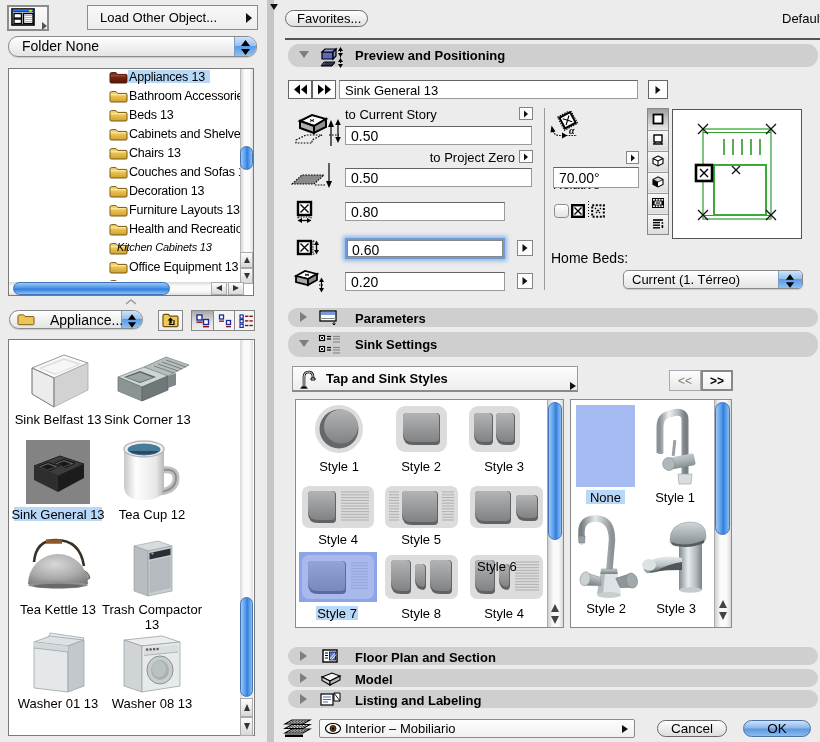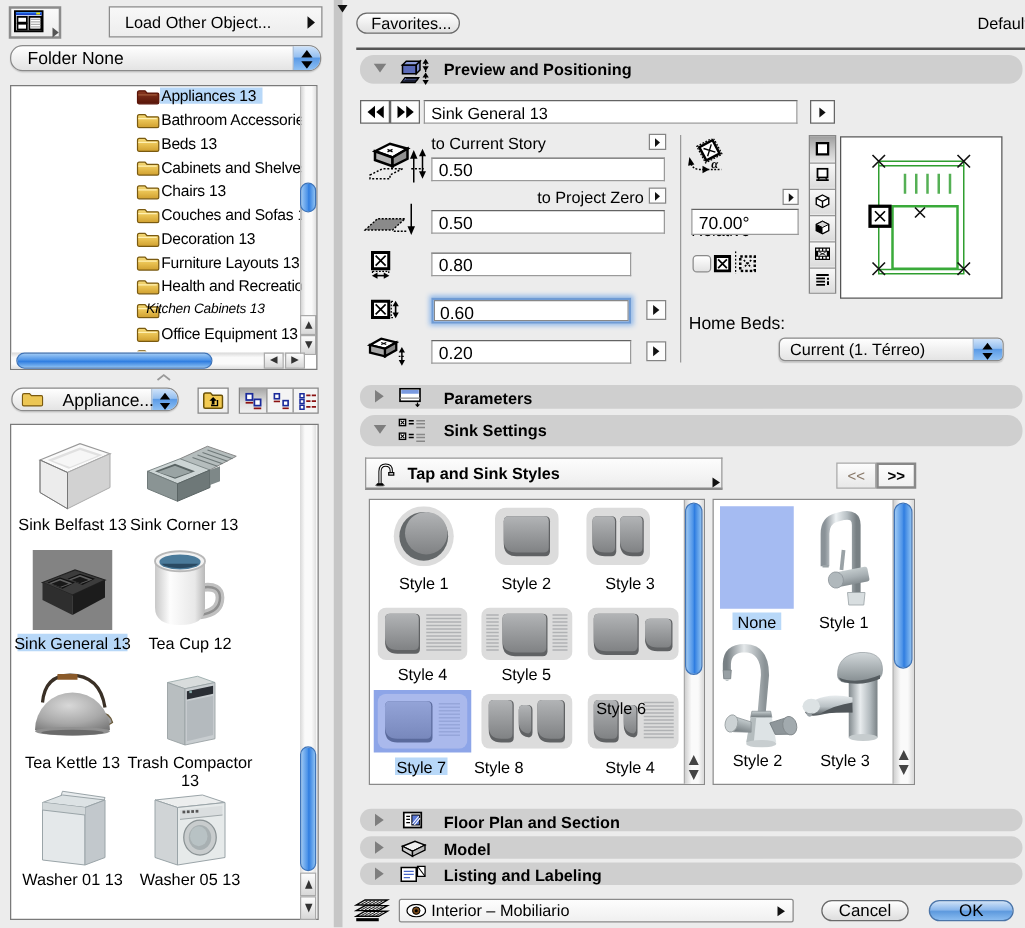--- a/index.html
+++ b/index.html
@@ -367,21 +367,21 @@
 </svg>
 
 <div class="lbl" style="left:10px;top:412px;width:96px;text-align:center;">Sink Belfast 13</div>
 <div class="lbl" style="left:104px;top:412px;width:96px;text-align:left;">Sink Corner 13</div>
 <div class="abs" style="left:14px;top:507px;width:88px;height:14px;background:#b8d8f8;"></div>
 <div class="lbl" style="left:10px;top:507px;width:96px;text-align:center;">Sink General 13</div>
 <div class="lbl" style="left:104px;top:507px;width:96px;text-align:center;">Tea Cup 12</div>
 <div class="lbl" style="left:10px;top:602px;width:96px;text-align:center;">Tea Kettle 13</div>
 <div class="lbl" style="left:101px;top:602px;width:102px;text-align:center;">Trash Compactor<br>13</div>
 <div class="lbl" style="left:10px;top:696px;width:96px;text-align:center;">Washer 01 13</div>
-<div class="lbl" style="left:104px;top:696px;width:96px;text-align:center;">Washer 05 13</div>
+<div class="lbl" style="left:104px;top:696px;width:96px;text-align:center;">Washer 08 13</div>
 
 <div class="abs" style="left:240px;top:340px;width:13px;height:358px;background:linear-gradient(90deg,#d8d8d8,#fafafa 30%,#fafafa 70%,#e0e0e0);"></div>
 <div class="abs" style="left:240px;top:597px;width:13px;height:100px;border-radius:7px;background:linear-gradient(90deg,#9cc8f4,#4e94e8 45%,#2f7de0 55%,#8cc0f2);border:1px solid #3f74b8;"></div>
 <div class="abs" style="left:240px;top:698px;width:13px;height:19px;background:linear-gradient(#fcfcfc,#d8d8d8);border:1px solid #aaa;"></div>
 <div class="abs" style="left:243.5px;top:704px;width:0;height:0;border-bottom:7px solid #333;border-left:3.5px solid transparent;border-right:3.5px solid transparent;"></div>
 <div class="abs" style="left:240px;top:717px;width:13px;height:19px;background:linear-gradient(#fcfcfc,#d8d8d8);border:1px solid #aaa;"></div>
 <div class="abs" style="left:243.5px;top:723px;width:0;height:0;border-top:7px solid #333;border-left:3.5px solid transparent;border-right:3.5px solid transparent;"></div>
 
 <div class="abs" style="left:267px;top:0;width:7px;height:742px;background:#c6c6c6;"></div>
 <div class="abs" style="left:270px;top:4px;width:0;height:0;border-top:6px solid #111;border-left:4.5px solid transparent;border-right:4.5px solid transparent;"></div>
@@ -874,21 +874,21 @@
     <line x1="45" y1="35.0" x2="69" y2="35.0" stroke="#b0b2b4" stroke-width="1.1"></line>
   </svg>
 <div class="lbl" style="left:299px;top:459px;width:80px;text-align:center;">Style 1</div>
 <div class="lbl" style="left:381px;top:459px;width:80px;text-align:center;">Style 2</div>
 <div class="lbl" style="left:464px;top:459px;width:80px;text-align:center;">Style 3</div>
 <div class="lbl" style="left:298px;top:532px;width:80px;text-align:center;">Style 4</div>
 <div class="lbl" style="left:381px;top:532px;width:80px;text-align:center;">Style 5</div>
 <div class="lbl" style="left:477px;top:532px;width:80px;text-align:left;margin-top:27px;">Style 6</div>
 <div class="abs" style="left:316px;top:606px;width:42px;height:14px;background:#b8d8f8;"></div>
 <div class="lbl" style="left:297px;top:606px;width:80px;text-align:center;">Style 7</div>
-<div class="lbl" style="left:359px;top:606px;width:80px;text-align:center;">Style 8</div>
+<div class="lbl" style="left:381px;top:606px;width:80px;text-align:center;">Style 8</div>
 <div class="lbl" style="left:464px;top:606px;width:80px;text-align:center;">Style 4</div>
 
 <div class="abs" style="left:570px;top:399px;width:162px;height:229px;background:#fff;border:1px solid #8a8a8a;"></div>
 <div class="abs" style="left:714px;top:400px;width:17px;height:227px;background:linear-gradient(90deg,#d0d0d0,#fafafa 35%,#fafafa 70%,#dadada);border-left:1px solid #aaa;"></div>
 <div class="abs" style="left:715px;top:402px;width:15px;height:133px;border-radius:7.5px;background:linear-gradient(90deg,#9cc8f4,#4e94e8 45%,#2f7de0 55%,#8cc0f2);border:1px solid #3f74b8;"></div>
 <div class="abs" style="left:719px;top:600px;width:0;height:0;border-bottom:8px solid #444;border-left:4.5px solid transparent;border-right:4.5px solid transparent;"></div>
 <div class="abs" style="left:719px;top:612px;width:0;height:0;border-top:8px solid #444;border-left:4.5px solid transparent;border-right:4.5px solid transparent;"></div>
 <div class="abs" style="left:576px;top:405px;width:59px;height:82px;background:#a5bbf2;"></div>
 <div class="abs" style="left:586px;top:490px;width:39px;height:14px;background:#b8d8f8;"></div>
 <div class="lbl" style="left:576px;top:490px;width:59px;text-align:center;">None</div>

